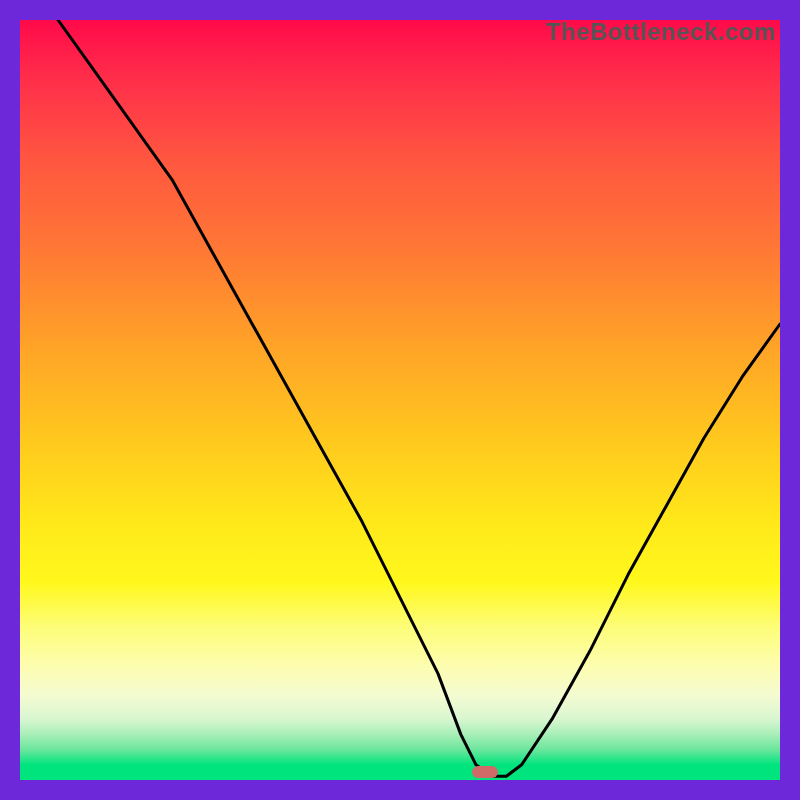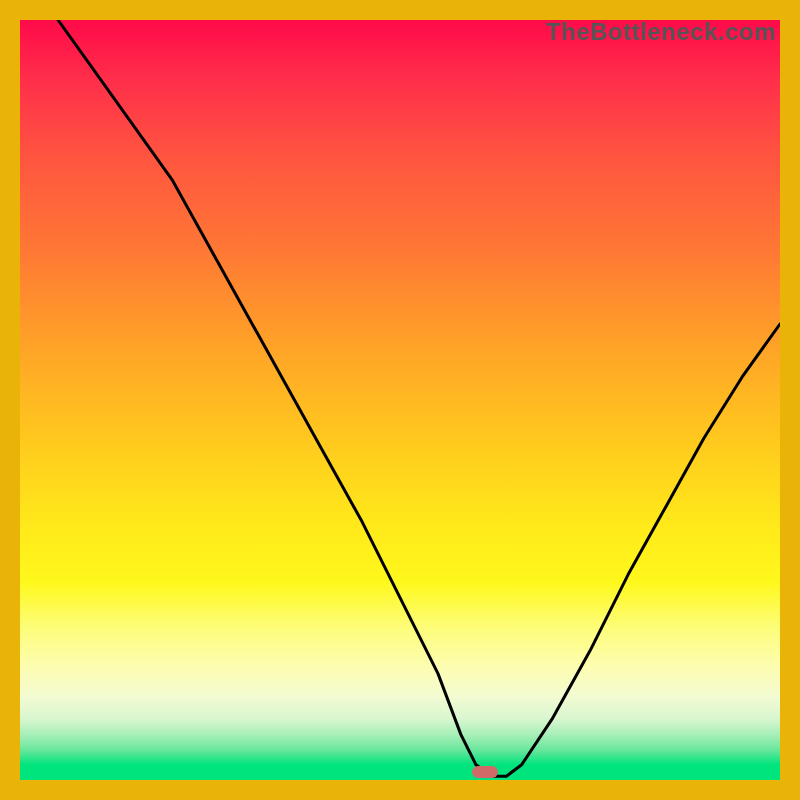--- a/index.html
+++ b/index.html
@@ -10,21 +10,21 @@
     background: #000;
     overflow: hidden;
     font-family: Arial, Helvetica, sans-serif;
   }
   .frame {
     position: absolute;
     left: 0;
     top: 0;
     width: 800px;
     height: 800px;
-    background: #eab308;
+    background: #6d28d9;
   }
   .plot {
     position: absolute;
     left: 20px;
     top: 20px;
     width: 760px;
     height: 760px;
     
     background: linear-gradient(
       to bottom,

